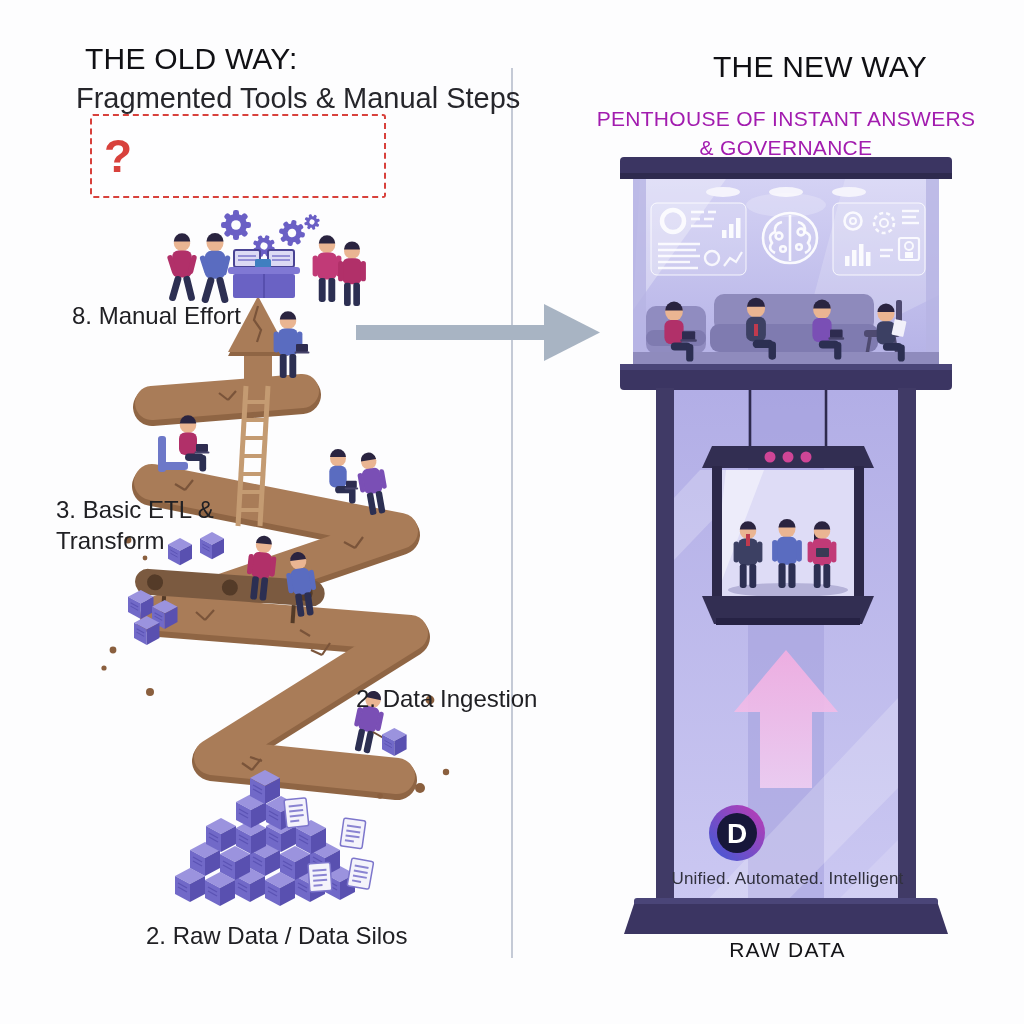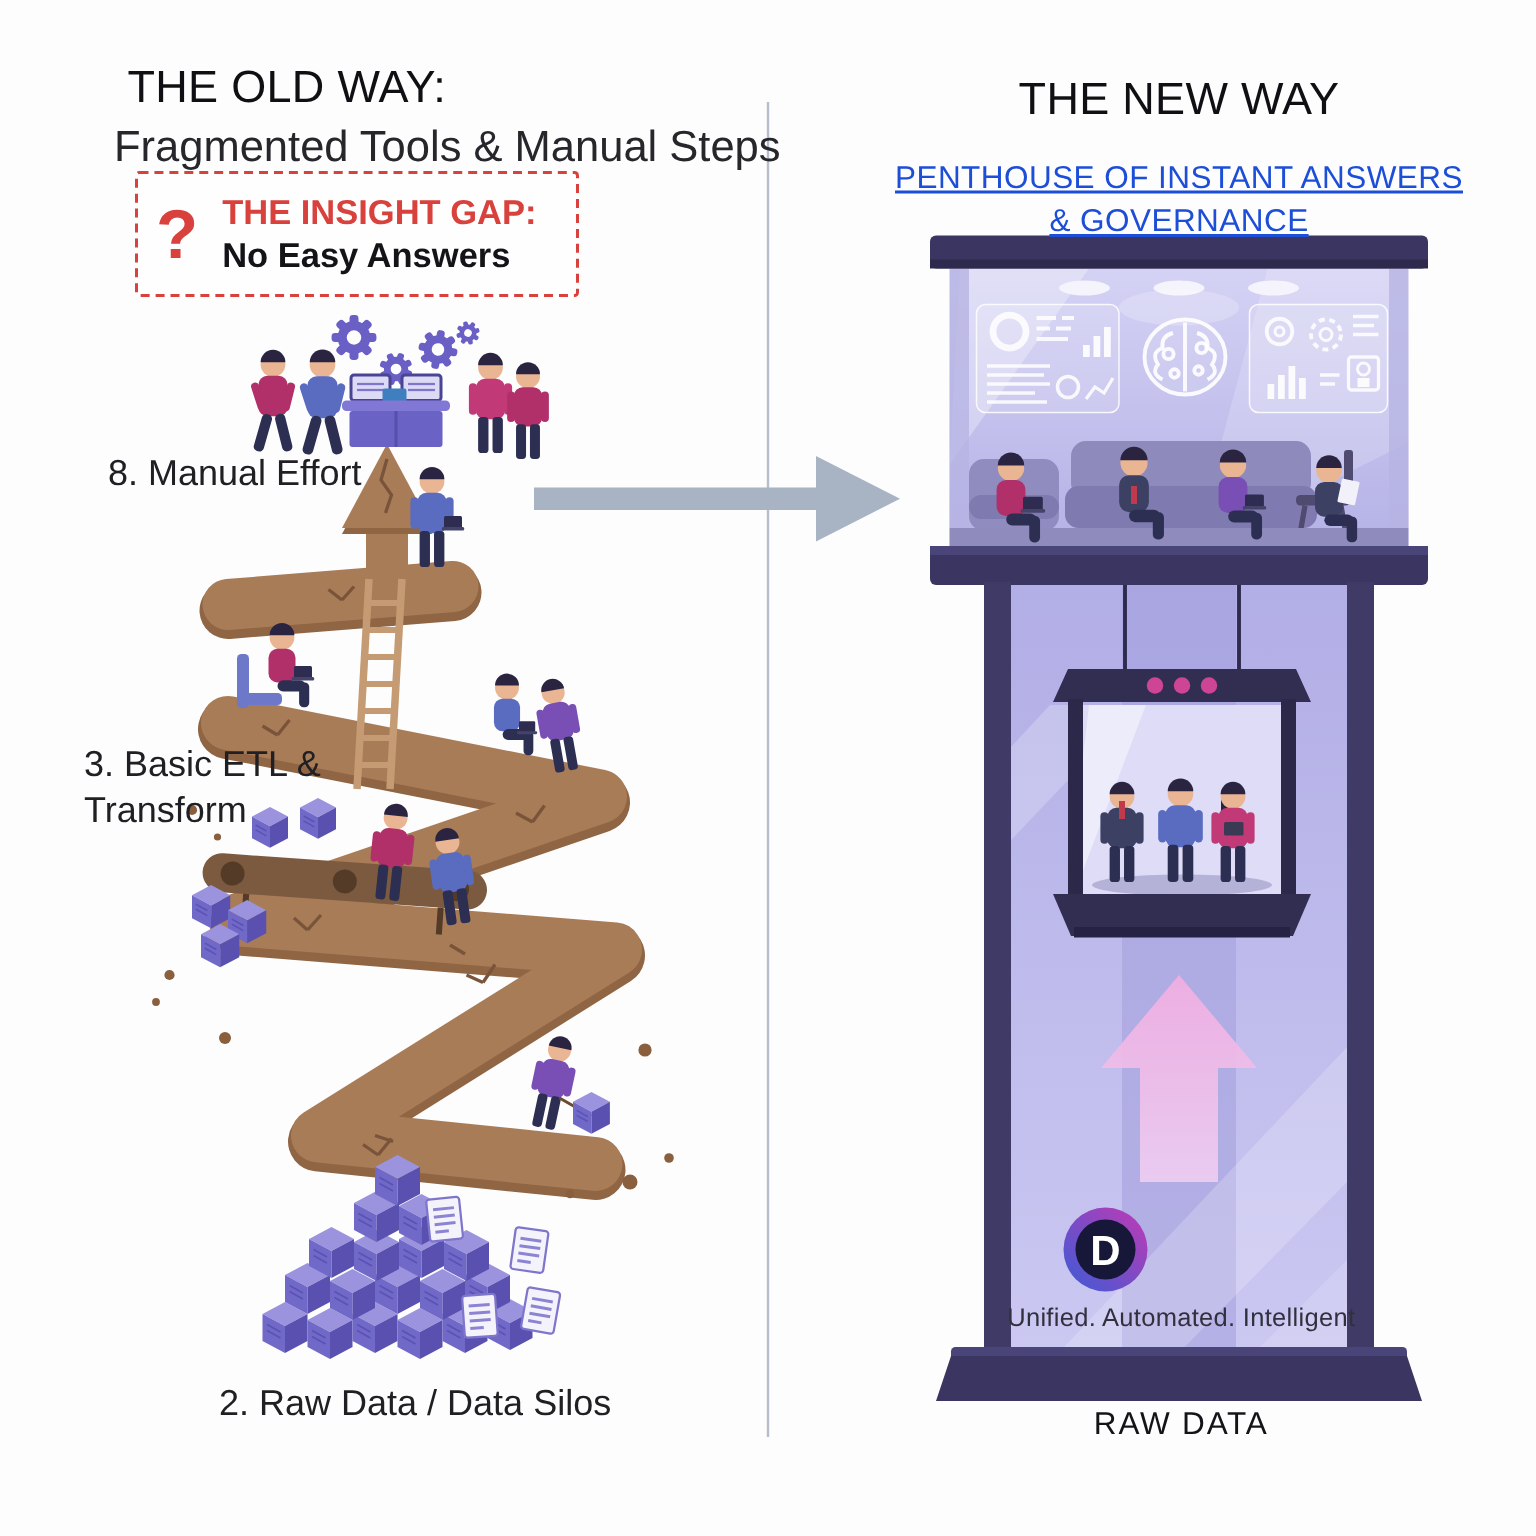--- a/index.html
+++ b/index.html
@@ -1,21 +1,21 @@
 <!DOCTYPE html>
 <html><head>
 <meta charset="utf-8">
 <style>
   html,body{margin:0;padding:0;background:#fff;}
   .stage{position:relative;width:1024px;height:1024px;background:#fdfdfe;overflow:hidden;
          font-family:"Liberation Sans",sans-serif;color:#151515;}
   .abs{position:absolute;}
   .h-title{font-size:30px;font-weight:400;letter-spacing:.2px;color:#101014;}
   .h-sub{font-size:29px;font-weight:400;color:#26262b;}
-  .h-new-sub{font-size:21px;font-weight:500;color:#1d4ed8;line-height:1.4;text-align:center;letter-spacing:.3px;text-decoration:underline;}
+  .h-new-sub{font-size:21px;font-weight:500;color:#a21caf;line-height:1.4;text-align:center;letter-spacing:.3px;}
   .step-label{font-size:24px;font-weight:500;color:#202024;}
   .gap-box{left:90px;top:114px;width:268px;height:66px;border:2.5px dashed #d8413c;border-radius:3px;
            display:flex;align-items:center;gap:16px;padding:7px 12px;background:rgba(255,255,255,.5);}
   .gap-q{font-size:46px;font-weight:800;color:#d8413c;line-height:1;}
   .gap-t1{font-size:23px;font-weight:800;color:#d8413c;line-height:1.25;}
   .gap-t2{font-size:23px;font-weight:800;color:#141418;line-height:1.25;}
   .brand-name{font-size:37px;font-weight:800;color:#1e1e2c;letter-spacing:.4px;}
   .tagline{font-size:17px;font-weight:400;color:#31313e;text-align:center;letter-spacing:.2px;}
   .raw-data{font-size:21px;font-weight:500;color:#141418;text-align:center;letter-spacing:1.2px;}
   
@@ -414,29 +414,26 @@
       <polygon points="634,904 938,904 948,934 624,934" fill="#3b3562"></polygon>
     </g>
   </g>
 </svg>
 
 <div class="abs h-title" style="left:85px;top:42px">THE OLD WAY:</div>
 <div class="abs h-sub" style="left:76px;top:82px">Fragmented Tools &amp; Manual Steps</div>
 
 <div class="abs gap-box">
   <span class="gap-q">?</span>
-  <div>
-    <div class="gap-t1">THE INSIGHT GAP:</div>
-    <div class="gap-t2">No Easy Answers</div>
-  </div>
 </div>
 
 <div class="abs step-label" style="left:72px;top:302px">8. Manual Effort</div>
 <div class="abs step-label" style="left:56px;top:494px;width:184px;text-align:left;line-height:1.3">3. Basic ETL &amp; Transform</div>
+<div class="abs step-label" style="left:356px;top:685px">2. Data Ingestion</div>
 <div class="abs step-label" style="left:146px;top:922px">2. Raw Data / Data Silos</div>
 
-<div class="abs h-title" style="left:597px;top:50px;width:378px;text-align:center">THE NEW WAY</div>
+<div class="abs h-title" style="left:631px;top:50px;width:378px;text-align:center">THE NEW WAY</div>
 <div class="abs h-new-sub" style="left:593px;top:104px;width:386px">PENTHOUSE OF INSTANT ANSWERS &amp; GOVERNANCE</div>
 
 <div class="abs tagline" style="left:640px;top:869px;width:295px">Unified. Automated. Intelligent</div>
 <div class="abs raw-data" style="left:695px;top:938px;width:185px">RAW DATA</div>
 
 </div>
 
 </body></html>

